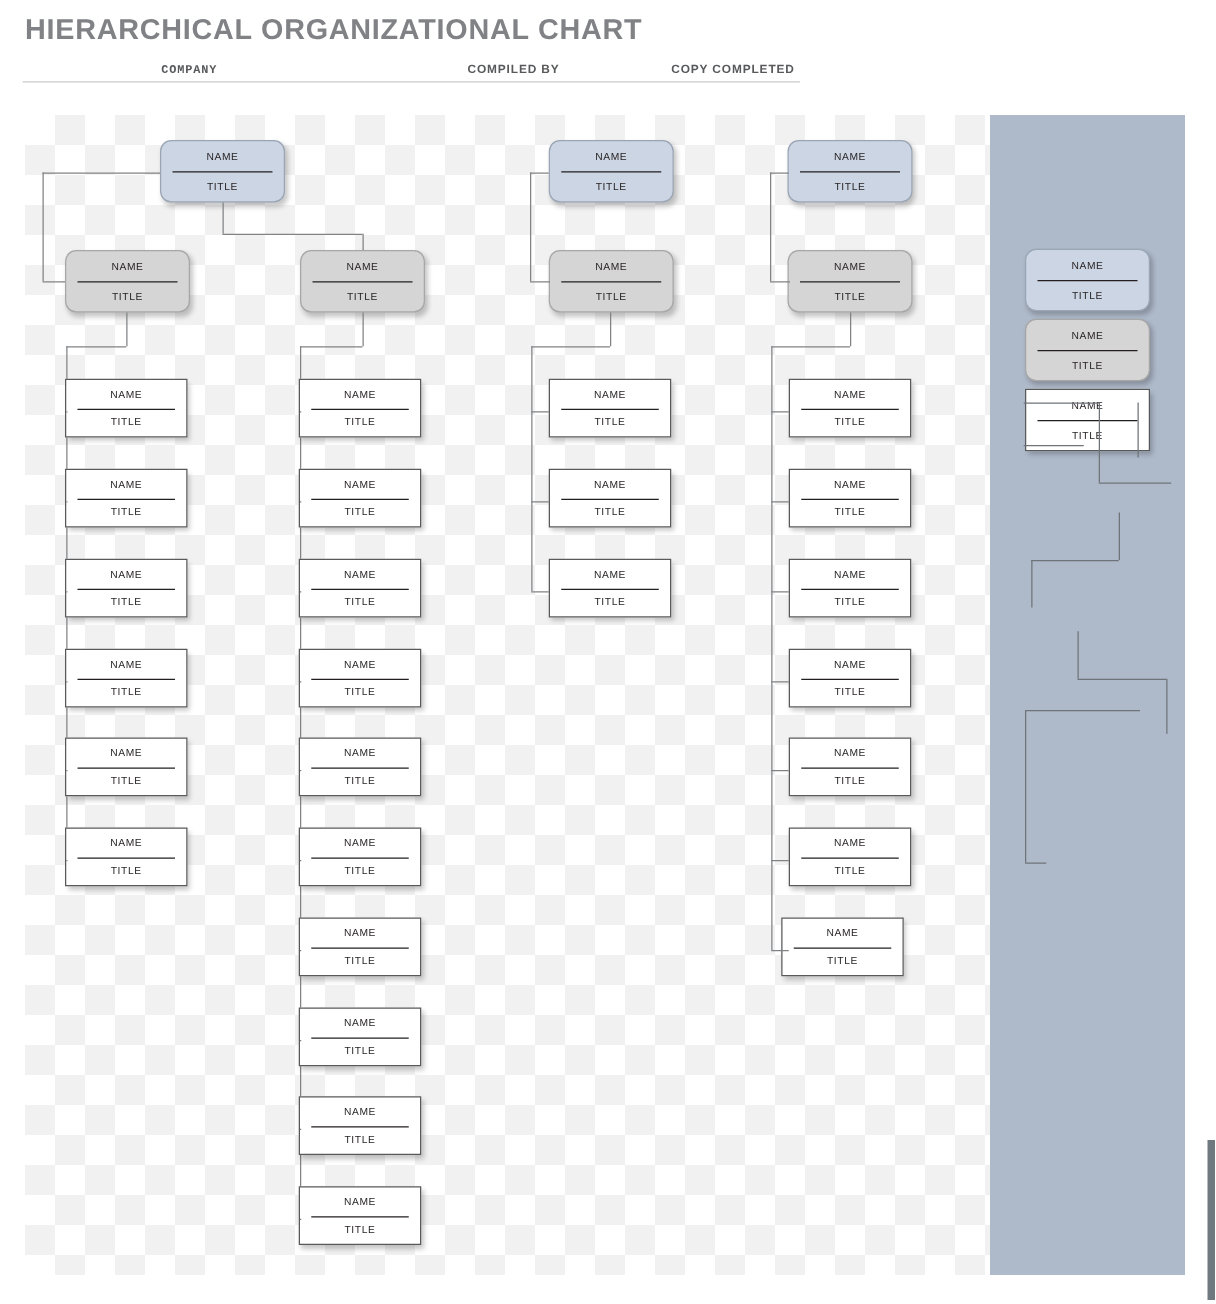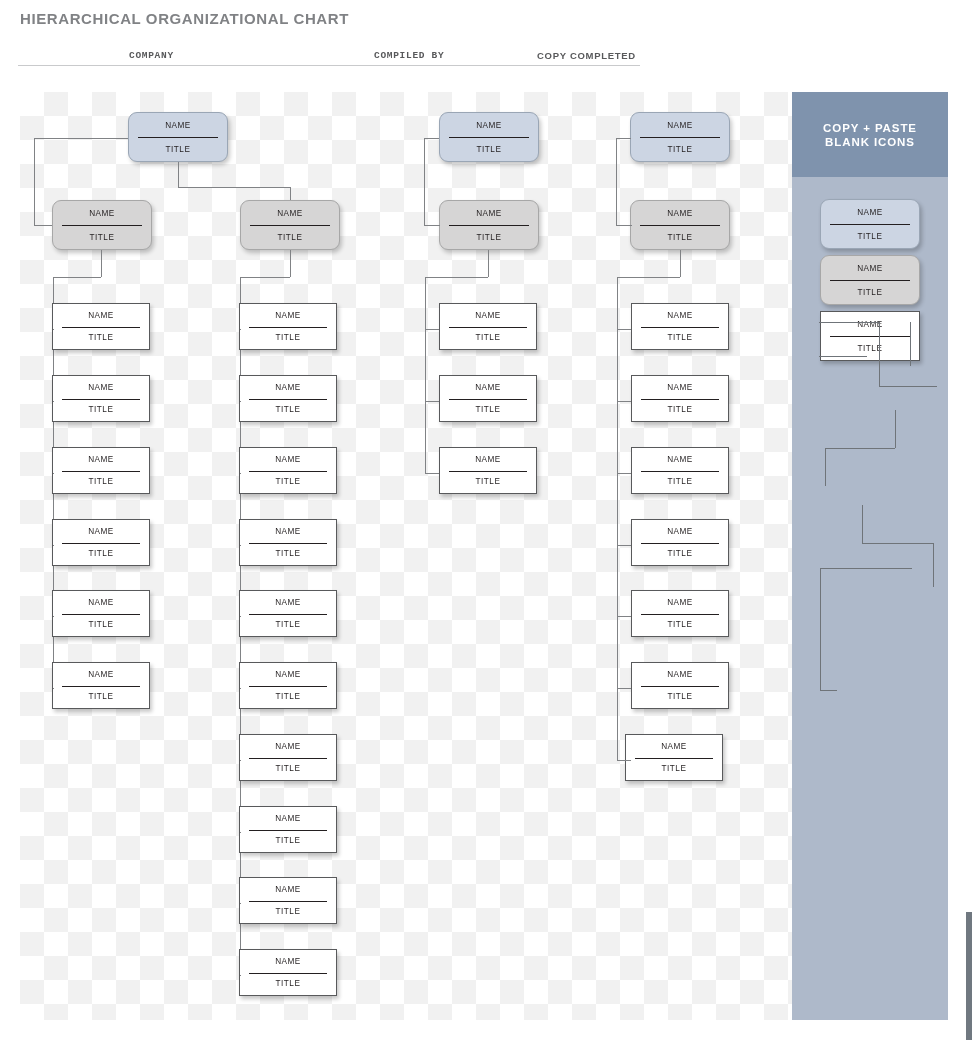--- a/index.html
+++ b/index.html
@@ -14,37 +14,37 @@
     width: 973px;
     height: 1043px;
     overflow: hidden;
     background: #ffffff;
   }
 
   
   #doc-title {
     position: absolute;
     left: 20px; top: 10px;
-    font-size: 15px;
+    font-size: 23px;
     font-weight: bold;
     letter-spacing: 0.6px;
     color: #808285;
     white-space: nowrap;
   }
   .field-label {
     position: absolute;
     top: 50px;
     font-size: 9.5px;
     font-weight: bold;
     letter-spacing: 0.7px;
     color: #58595b;
     white-space: nowrap;
   }
   #label-company   { left: 129px; font-family: Liberation Mono, monospace; }
-  #label-compiled  { left: 374px; font-family: Liberation Mono, monospace; }
+  #label-compiled  { left: 374px; }
   #label-date      { left: 537px; }
   #header-rule {
     position: absolute;
     left: 18px; top: 65px;
     width: 622px; height: 1px;
     background: #c9cacc;
   }
 
   
   #canvas {
@@ -375,24 +375,20 @@
       <div class="ln h" style="left: 597px; top: 596px; width: 14px;"></div>
       <div class="node white" style="left: 605px; top: 642px; width: 98px; height: 47px;">
         <div class="nm">NAME</div>
         <div class="divider"></div>
         <div class="tt">TITLE</div>
       </div>
       <div class="ln h" style="left: 597px; top: 668px; width: 14px;"></div>
     </div>
 
   <div id="sidebar">
-    <div id="sidebar-header">
-      <div class="sh-line">COPY + PASTE</div>
-      <div class="sh-line">BLANK ICONS</div>
-    </div>
   <div class="node blue" style="left: 28px; top: 107px; width: 100px; height: 50px;">
         <div class="nm">NAME</div>
         <div class="divider"></div>
         <div class="tt">TITLE</div>
       </div>
       <div class="node gray" style="left: 28px; top: 163px; width: 100px; height: 50px;">
         <div class="nm">NAME</div>
         <div class="divider"></div>
         <div class="tt">TITLE</div>
       </div>

